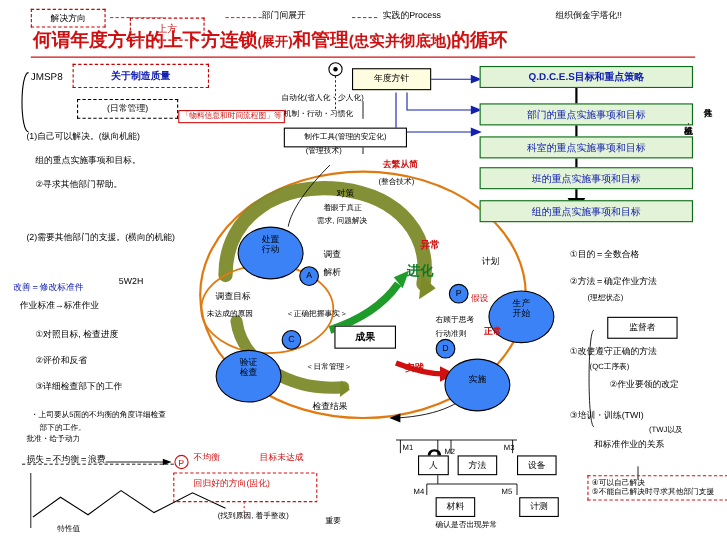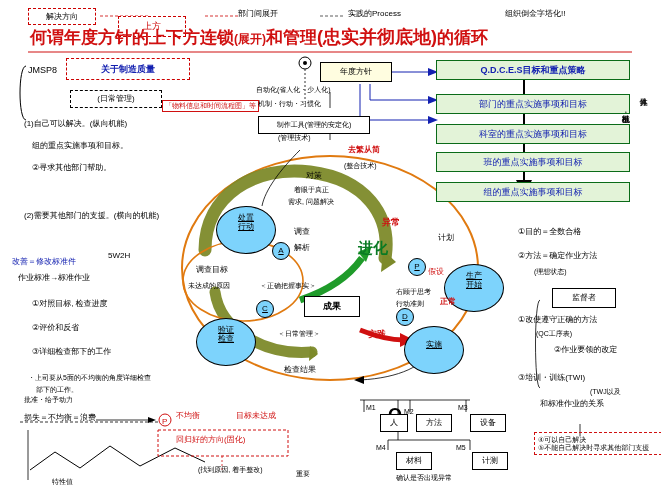--- a/index.html
+++ b/index.html
@@ -8,26 +8,26 @@
   #root{position:relative;width:661px;height:494px;}
   .abs{position:absolute;}
   .t{white-space:nowrap;line-height:1.1;}
   .red{color:#d01010;}
   .blue{color:#1320b0;}
   .green{color:#0a7a24;}
   .black{color:#000;}
   .box{border:1px solid #000;background:#fff;text-align:center;}
   .boxdash{border:1px dashed #c00;background:#fff;text-align:center;}
   .greenbox{border:1.5px solid #0a6b18;background:#e3f3d8;text-align:center;}
-  .ell{border:1.5px solid #000;border-radius:50%;background:#7dd3fc;text-align:center;text-decoration:underline;}
+  .ell{border:1.5px solid #000;border-radius:50%;background:#3b82f6;text-align:center;}
   svg{position:absolute;left:0;top:0;}
   .small{font-size:8px;}
   .xsmall{font-size:7px;}
   .med{font-size:9px;}
-  .big{font-size:15px;}
+  .big{font-size:12px;margin-left:12px;}
 </style>
 </head>
 <body>
 
 <div id="root">
 
   <svg width="661" height="494" viewBox="0 0 661 494">
 
     <line x1="28" y1="52" x2="632" y2="52" stroke="#d01010" stroke-width="1.2"></line>
 
@@ -104,21 +104,21 @@
 
   <div class="abs t med boxdash red" style="left:118px;top:16px;width:66px;height:19px;line-height:19px;font-weight:normal;">上方</div>
 
   <div class="abs t small black" style="left:238px;top:10px;">部门间展开</div>
 
   <div class="abs t small black" style="left:348px;top:10px;">实践的Process</div>
 
   <div class="abs t small black" style="left:505px;top:10px;">组织倒金字塔化!!</div>
 
   <div class="abs t" style="left:30px;top:28px;font-size:17px;font-weight:bold;color:#d01010;">
-    <span>何谓年度方针的上下方连锁</span><span style="font-size:12px;">(展开)</span><span>和管理</span><span style="font-size:18px;">(忠实并彻底地)</span><span>的循环</span>
+    <span>何谓年度方针的上下方连锁</span><span style="font-size:12px;">(展开)</span><span>和管理</span><span style="font-size:14px;">(忠实并彻底地)</span><span>的循环</span>
   </div>
 
   <div class="abs t med black" style="left:28px;top:66px;">JMSP8</div>
 
   <div class="abs t med boxdash" style="left:66px;top:58px;width:122px;height:20px;line-height:20px;color:#1320b0;font-weight:bold;">关于制造质量</div>
 
   <div class="abs t small box" style="left:70px;top:90px;width:90px;height:16px;line-height:16px;border-style:dashed;">(日常管理)</div>
 
   <div class="abs t xsmall" style="left:162px;top:100px;color:#d01010;border:1px solid #d01010;padding:1px 2px;background:#fff;">「物料信息和时间流程图」等</div>
 

